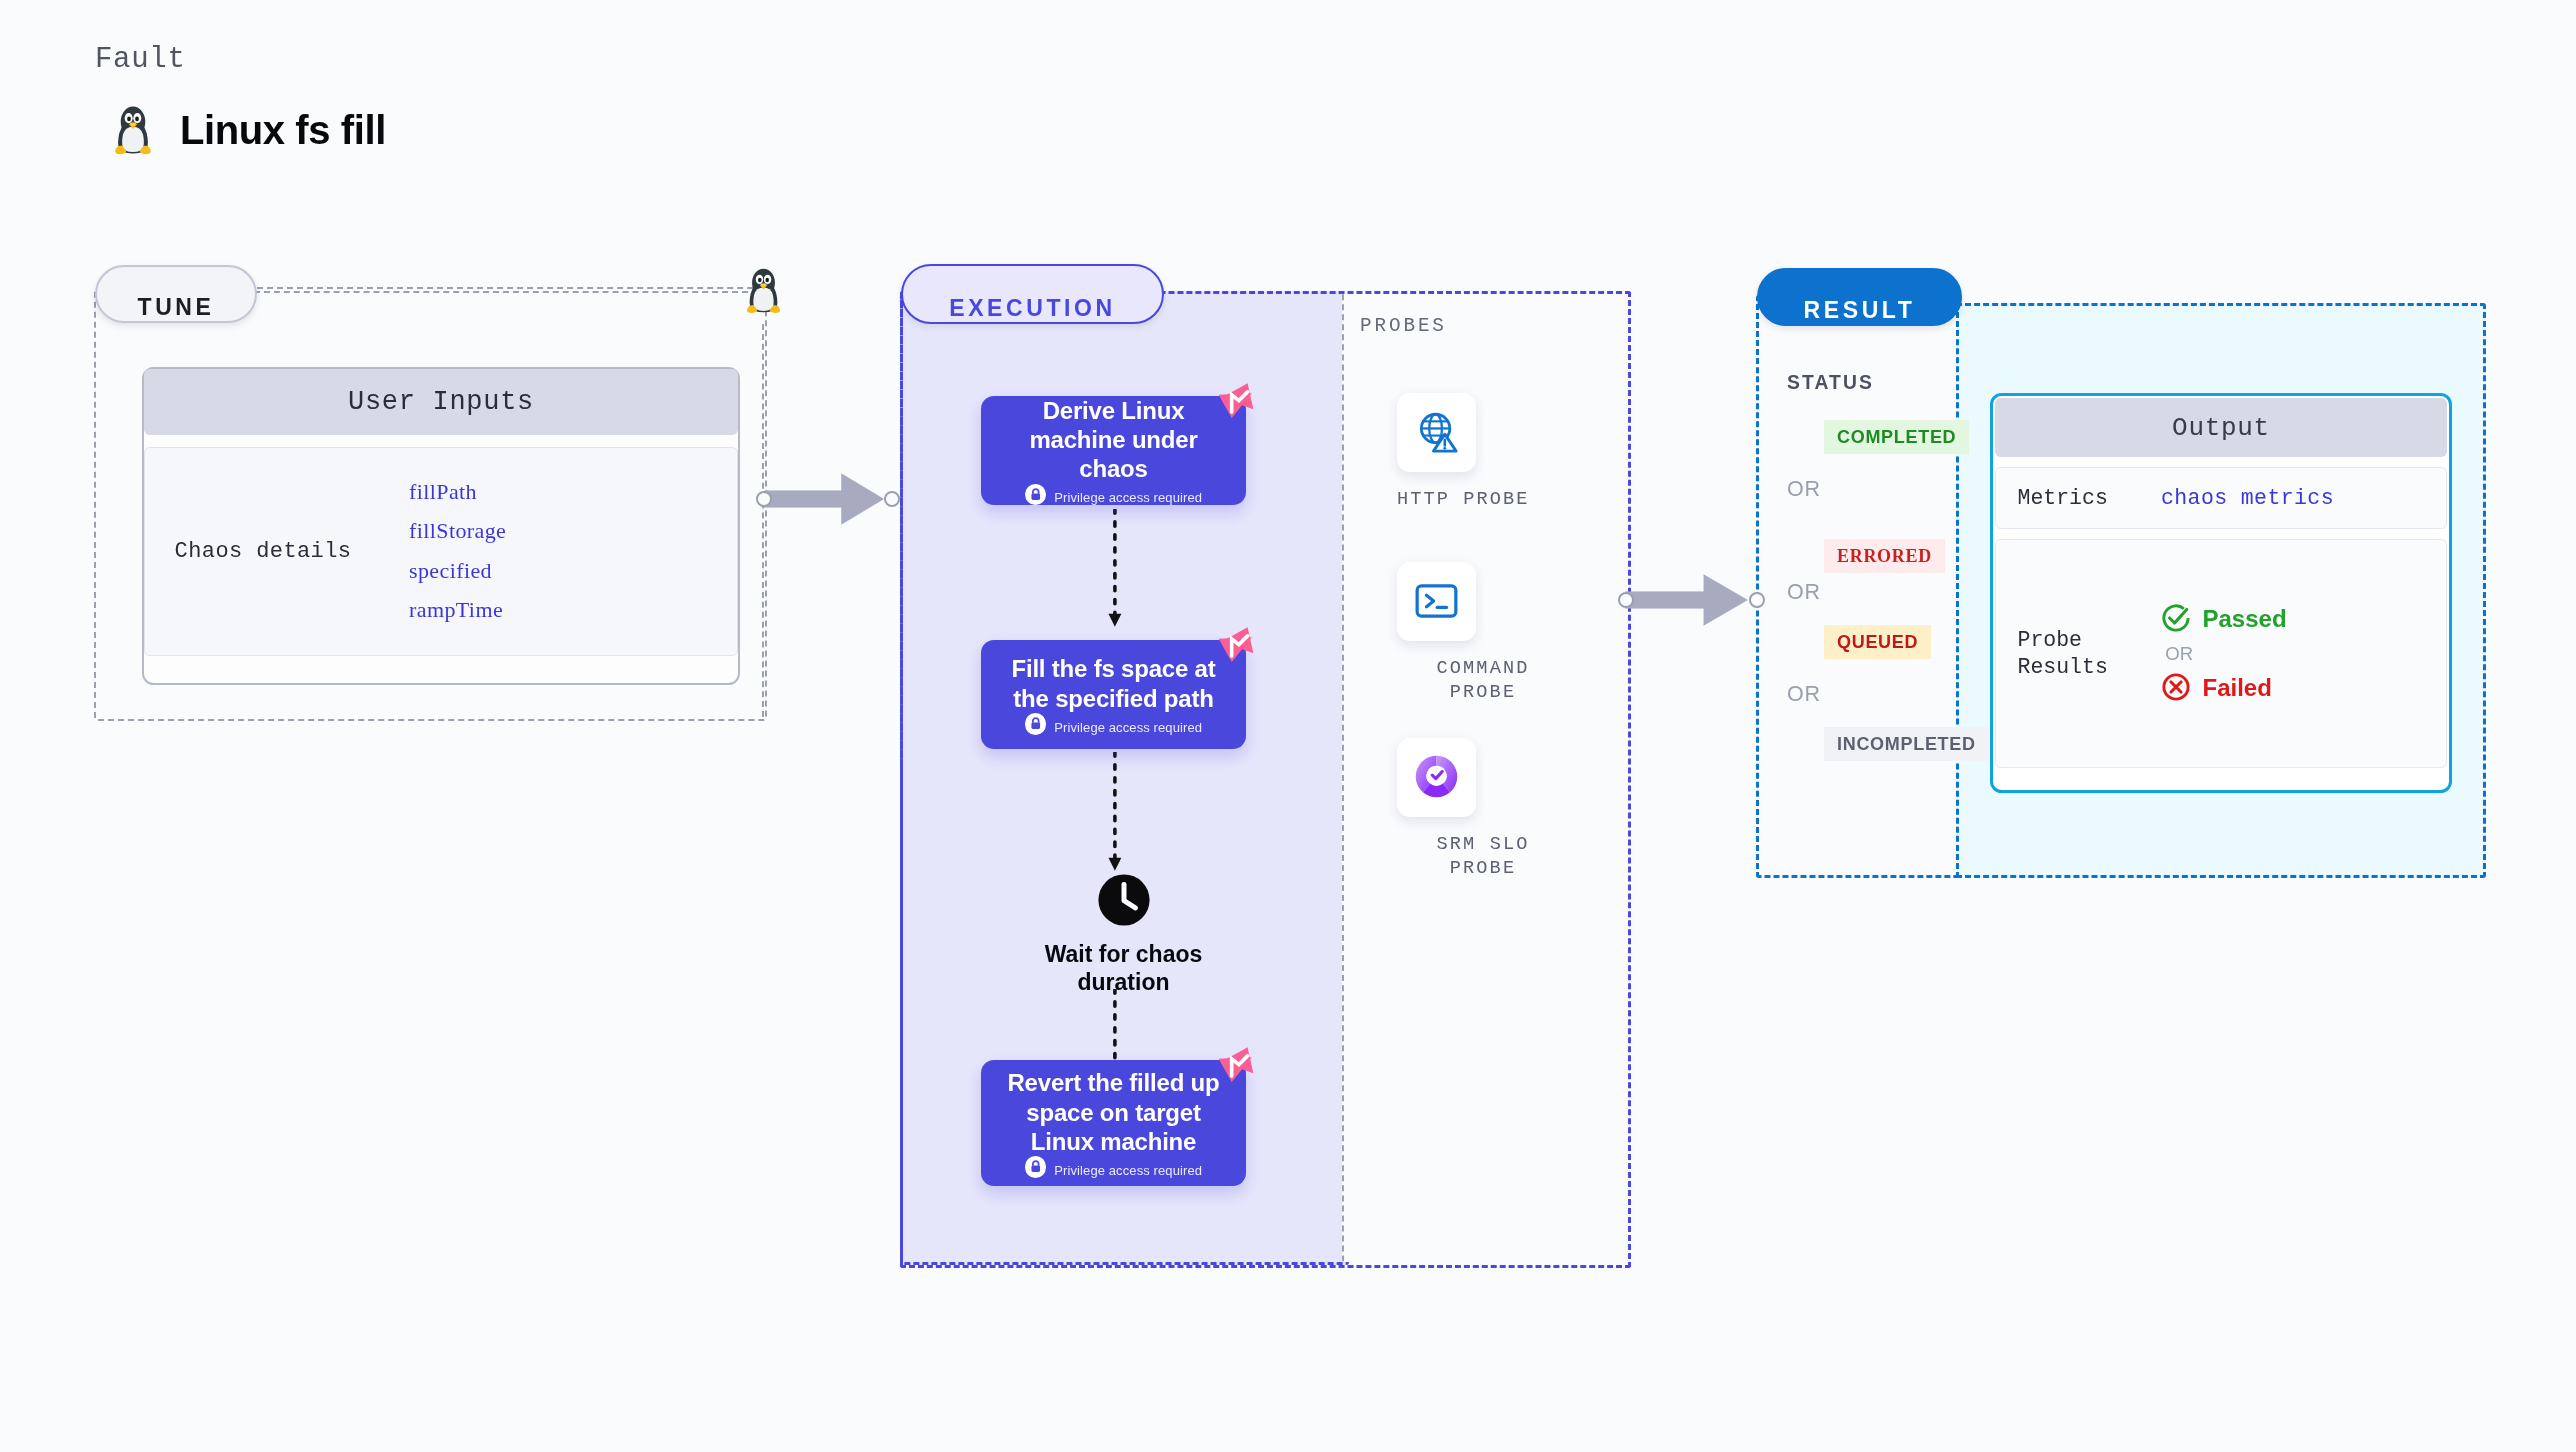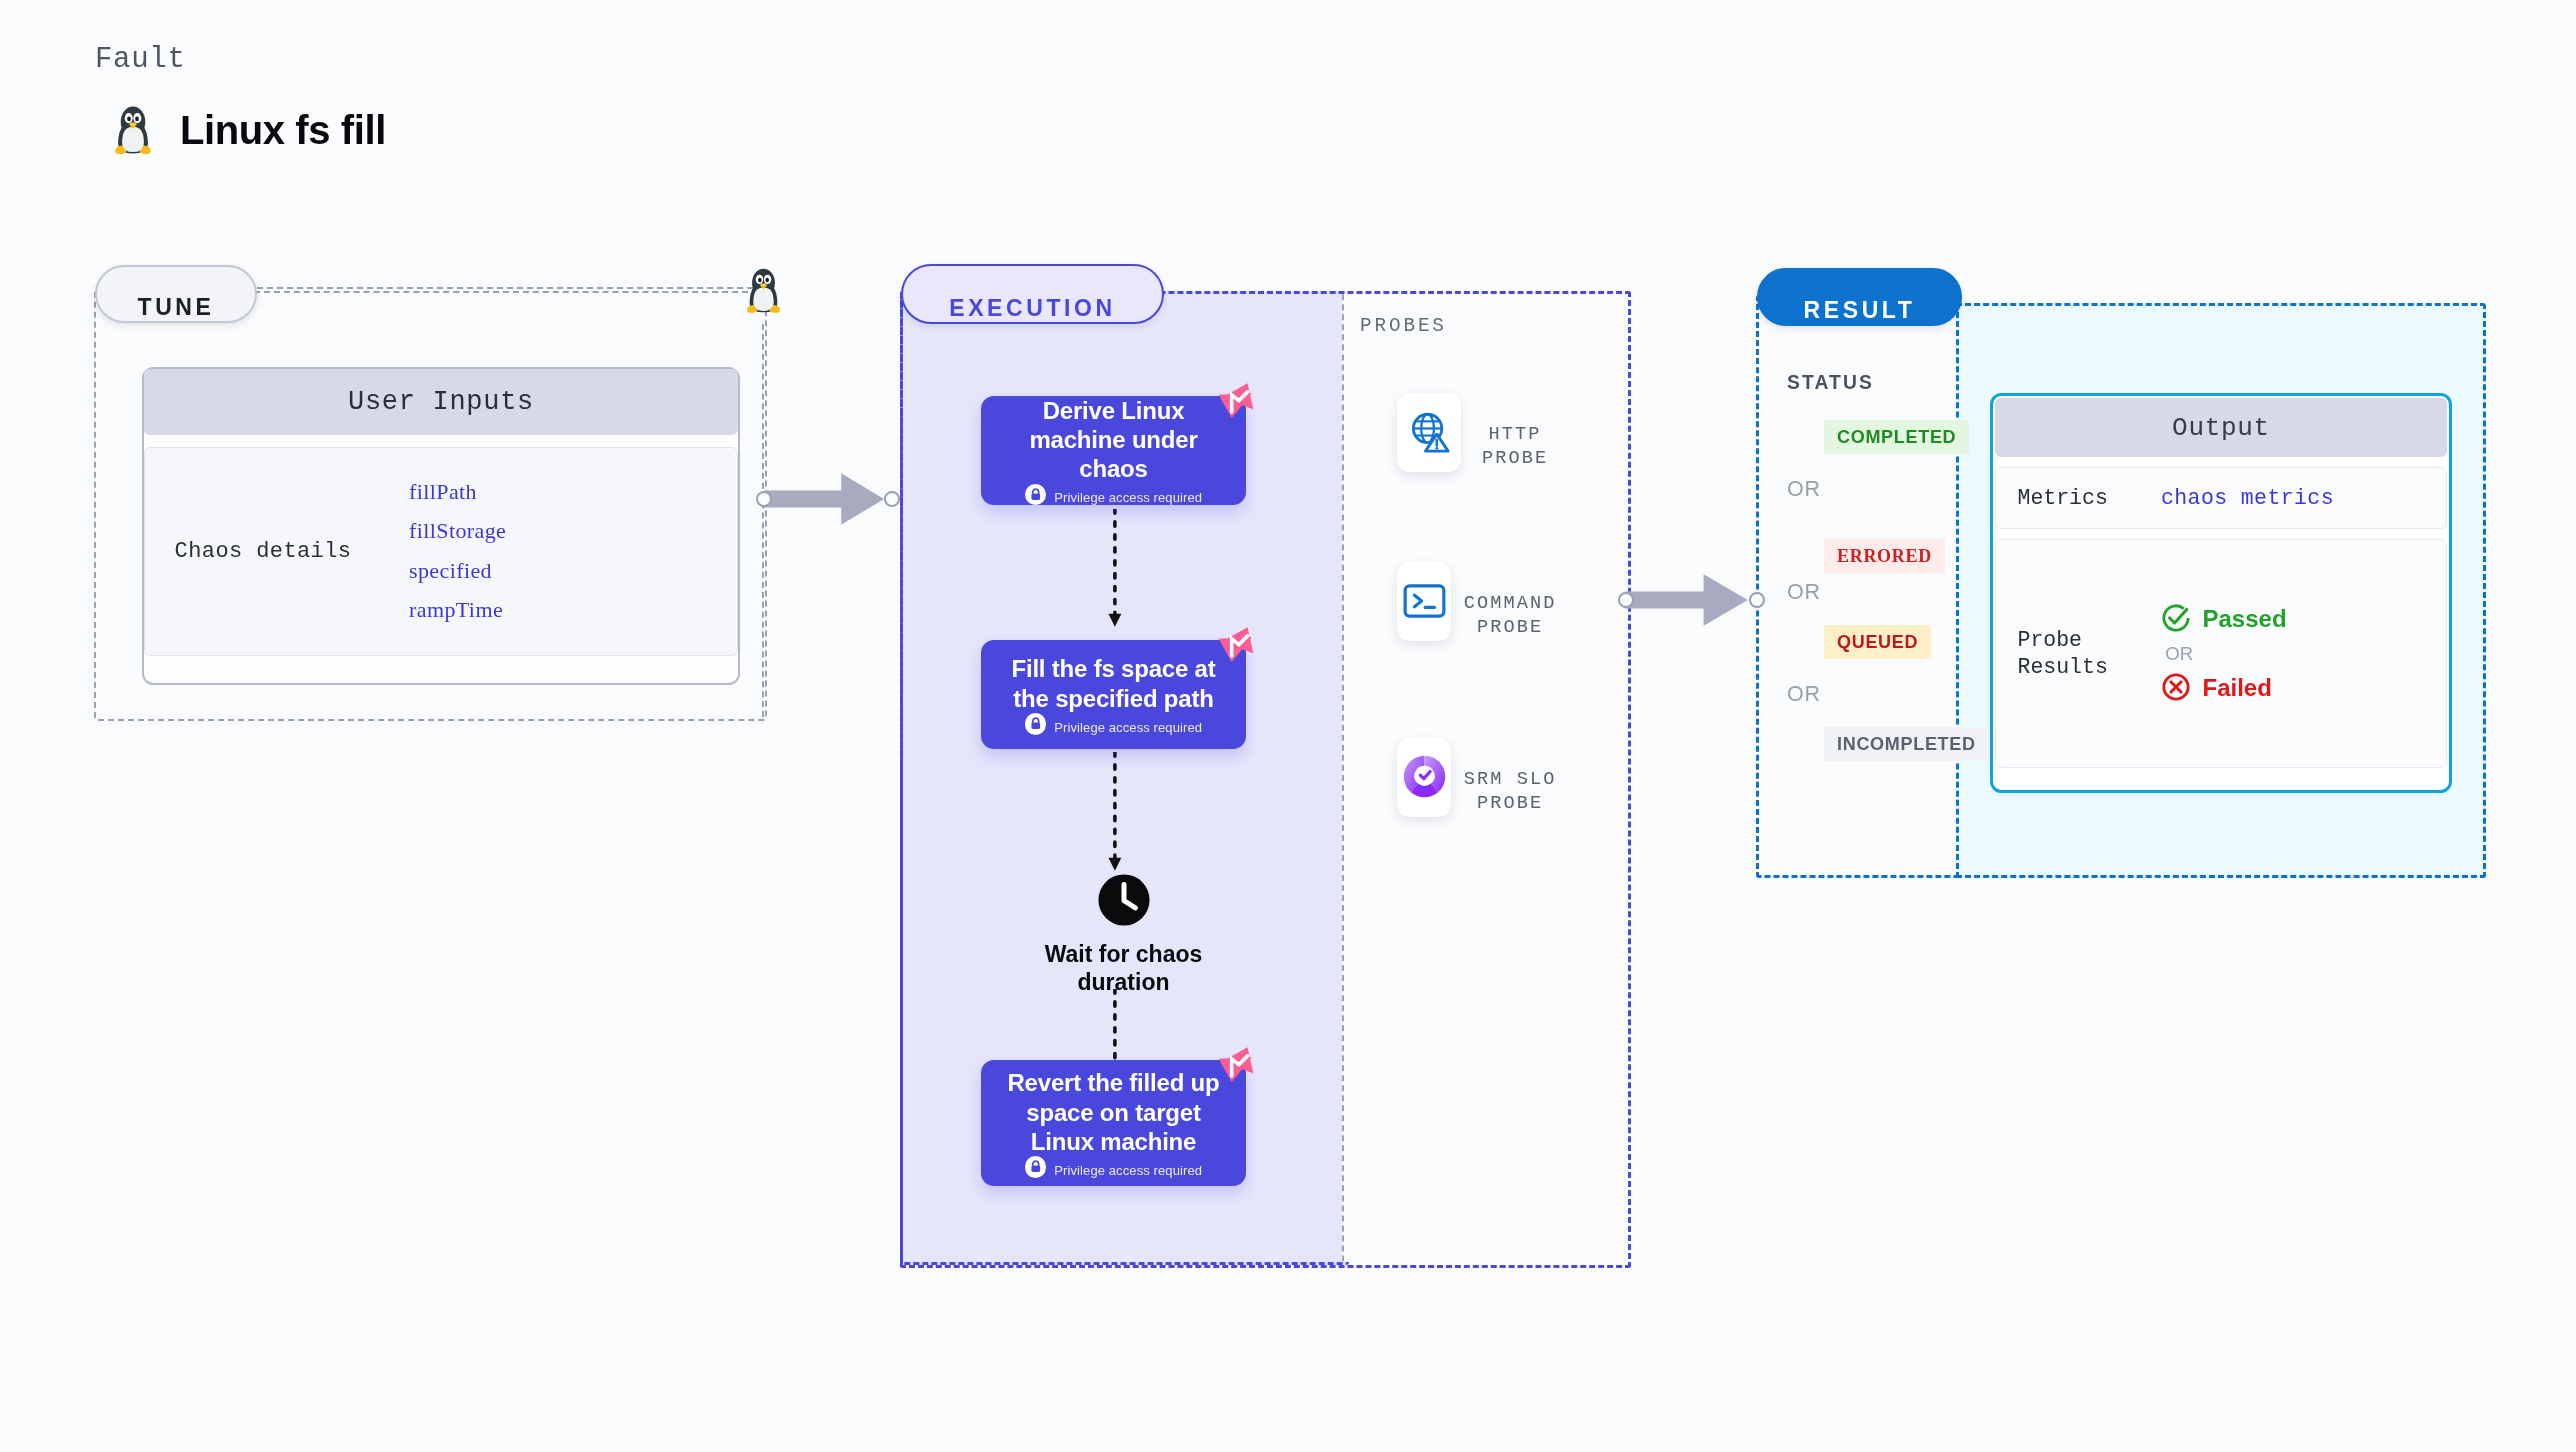--- a/index.html
+++ b/index.html
@@ -126,21 +126,21 @@
     margin-top:13px;text-align:center;font-size:23px;font-weight:bold;color:#08090c;line-height:1.22;
   }
   .clock-icon{width:54px;height:54px;}
 
   
   #probes-label{
     position:absolute;left:1360px;top:315px;
     font-family:"Liberation Mono", monospace;font-size:19.3px;color:#646a78;letter-spacing:2.9px;
   }
   .probe-item{
-    position:absolute;width:172px;display:flex;flex-direction:row;align-items:flex-end;
+    position:absolute;width:172px;display:flex;flex-direction:column;align-items:flex-start;
   }
   .probe-tile{
     width:79px;height:79px;background:#fff;border-radius:13px;
     box-shadow:0 4.3px 11.5px rgba(40,50,90,.11);
     display:flex;align-items:center;justify-content:center;
   }
   .probe-caption{
     margin-top:15.8px;text-align:center;
     font-family:"Liberation Mono", monospace;font-size:18.6px;color:#5b6170;
     letter-spacing:2.1px;line-height:1.32;

